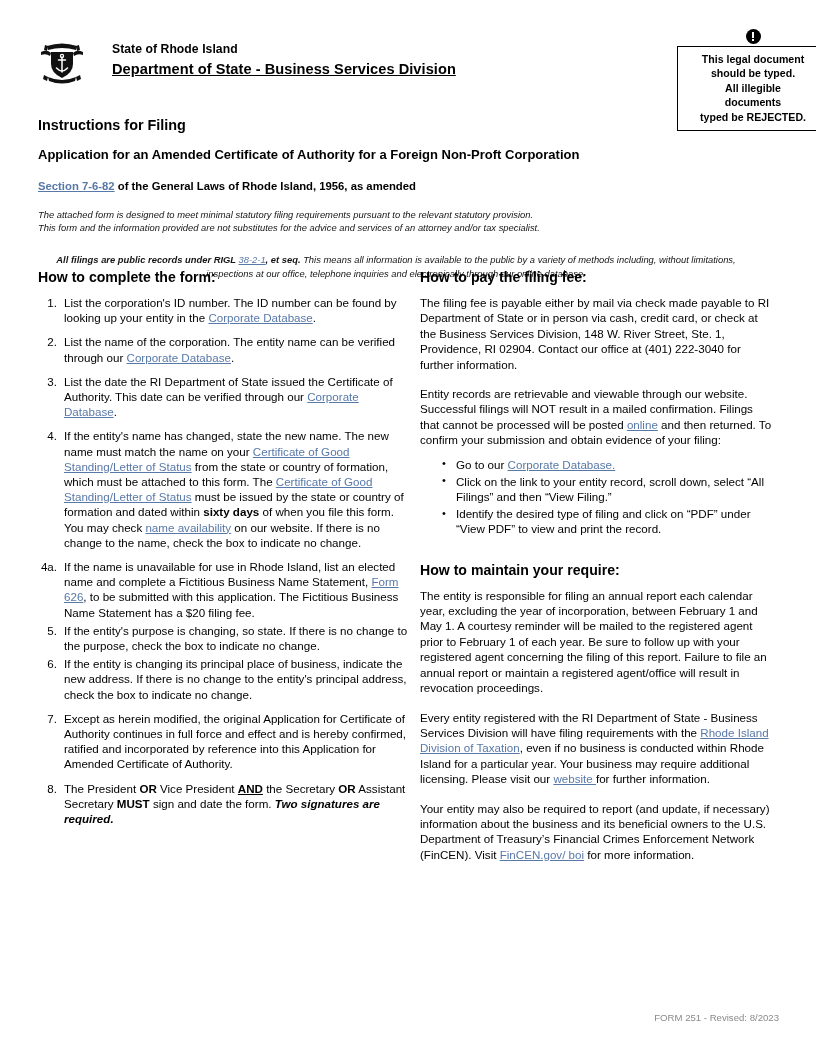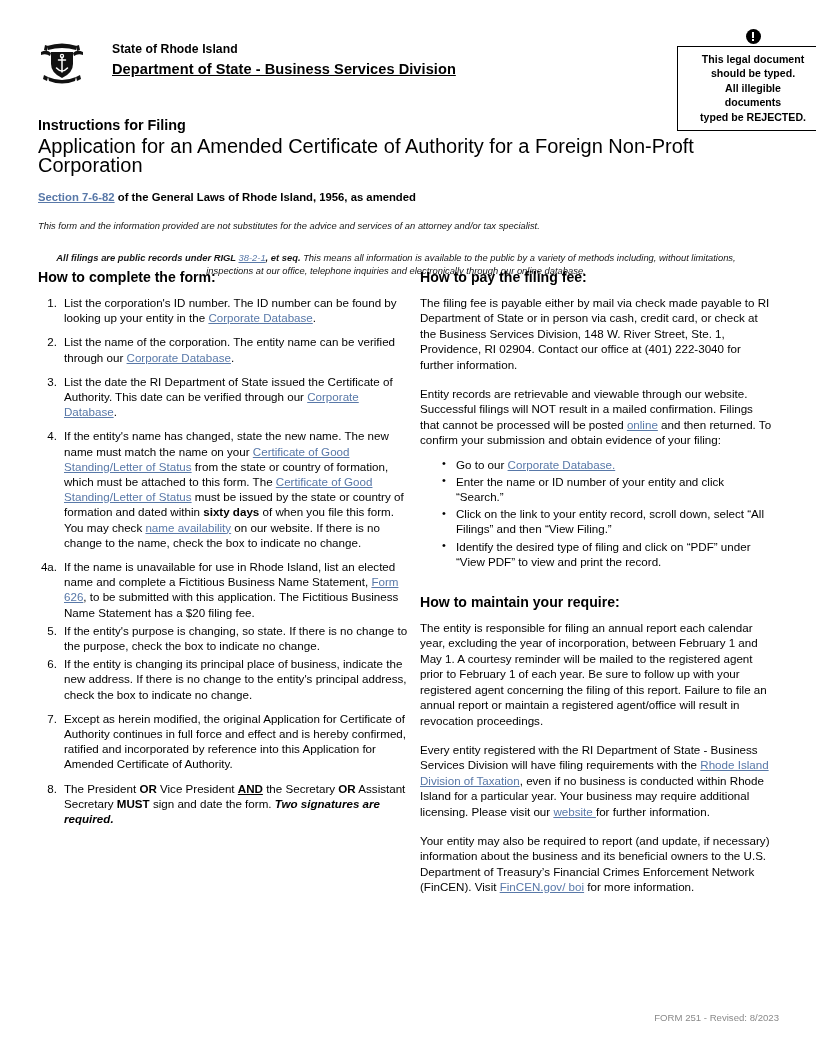--- a/index.html
+++ b/index.html
@@ -111,24 +111,24 @@
     left: 38px;
     top: 116px;
     width: 716px;
   }
   .title-1 {
     font-size: 14.4px;
     font-weight: bold;
     line-height: 19px;
   }
   .title-2 {
-    font-size: 20px;
-    font-weight: normal;
+    font-size: 13px;
+    font-weight: bold;
     line-height: 19px;
-    margin-top: 2px;
+    margin-top: 10px;
   }
   .statute-line {
     margin-top: 15px;
     font-size: 11.3px;
     font-weight: bold;
     line-height: 15px;
   }
   .disclaimer {
     margin-top: 14px;
     font-size: 9.4px;
@@ -287,20 +287,21 @@
 
   <div class="title-block">
     <div class="title-1">Instructions for Filing</div>
     <div class="title-2">Application for an Amended Certificate of Authority for a Foreign Non-Proft Corporation</div>
 
     <div class="statute-line">
       <a class="link link-bold" href="#">Section 7-6-82</a><span> of the General Laws of Rhode Island, 1956, as amended</span>
     </div>
 
     <div class="disclaimer">
+      <div>The attached form is designed to meet minimal statutory filing requirements pursuant to the relevant statutory provision.</div>
       <div>This form and the information provided are not substitutes for the advice and services of an attorney and/or tax specialist.</div>
     </div>
 
     <div class="public-records">
       <b>All filings are public records under RIGL </b><a class="link" href="#">38-2-1</a><b>, et seq.</b><span> This means all information is available to the public by a variety of methods including, without limitations, inspections at our office, telephone inquiries and electronically through our online database.</span>
     </div>
   </div>
 
   <div class="col col-left">
     <h2 class="sec">How to complete the form:</h2>
@@ -344,21 +345,20 @@
       </ol>
   </div>
 
   <div class="col col-right">
     <h2 class="sec">How to pay the filing fee:</h2>
     <p class="body">The filing fee is payable either by mail via check made payable to RI Department of State or in person via cash, credit card, or check at the Business Services Division, 148 W. River Street, Ste. 1, Providence, RI 02904. Contact our office at (401) 222-3040 for further information.</p>
 
     <p class="body" id="confirm-intro"><span>Entity records are retrievable and viewable through our website. Successful filings will NOT result in a mailed confirmation. Filings that cannot be processed will be posted </span><a class="link" href="#">online</a><span> and then returned. To confirm your submission and obtain evidence of your filing:</span></p>
     <ul class="bullets" id="confirm-bullets">
         <li><span>Go to our </span><a class="link" href="#">Corporate Database.</a></li>
-        <li><span>Enter the name or ID number of your entity and click “Search.”</span></li>
         <li><span>Click on the link to your entity record, scroll down, select “All Filings” and then “View Filing.”</span></li>
         <li><span>Identify the desired type of filing and click on “PDF” under “View PDF” to view and print the record.</span></li>
       </ul>
 
     <h2 class="sec spaced">How to maintain your require:</h2>
     <p class="body">The entity is responsible for filing an annual report each calendar year, excluding the year of incorporation, between February 1 and May 1. A courtesy reminder will be mailed to the registered agent prior to February 1 of each year. Be sure to follow up with your registered agent concerning the filing of this report. Failure to file an annual report or maintain a registered agent/office will result in revocation proceedings.</p>
     <p class="body" id="maintain-p2"><span>Every entity registered with the RI Department of State - Business Services Division will have filing requirements with the </span><a class="link" href="#">Rhode Island Division of Taxation</a><span>, even if no business is conducted within Rhode Island for a particular year. Your business may require additional licensing. Please visit our </span><a class="link" href="#">website </a><span>for further information.</span></p>
     <p class="body" id="maintain-p3"><span>Your entity may also be required to report (and update, if necessary) information about the business and its beneficial owners to the U.S. Department of Treasury’s Financial Crimes Enforcement Network (FinCEN). Visit </span><a class="link" href="#">FinCEN.gov/ boi</a><span> for more information.</span></p>
   </div>
 

